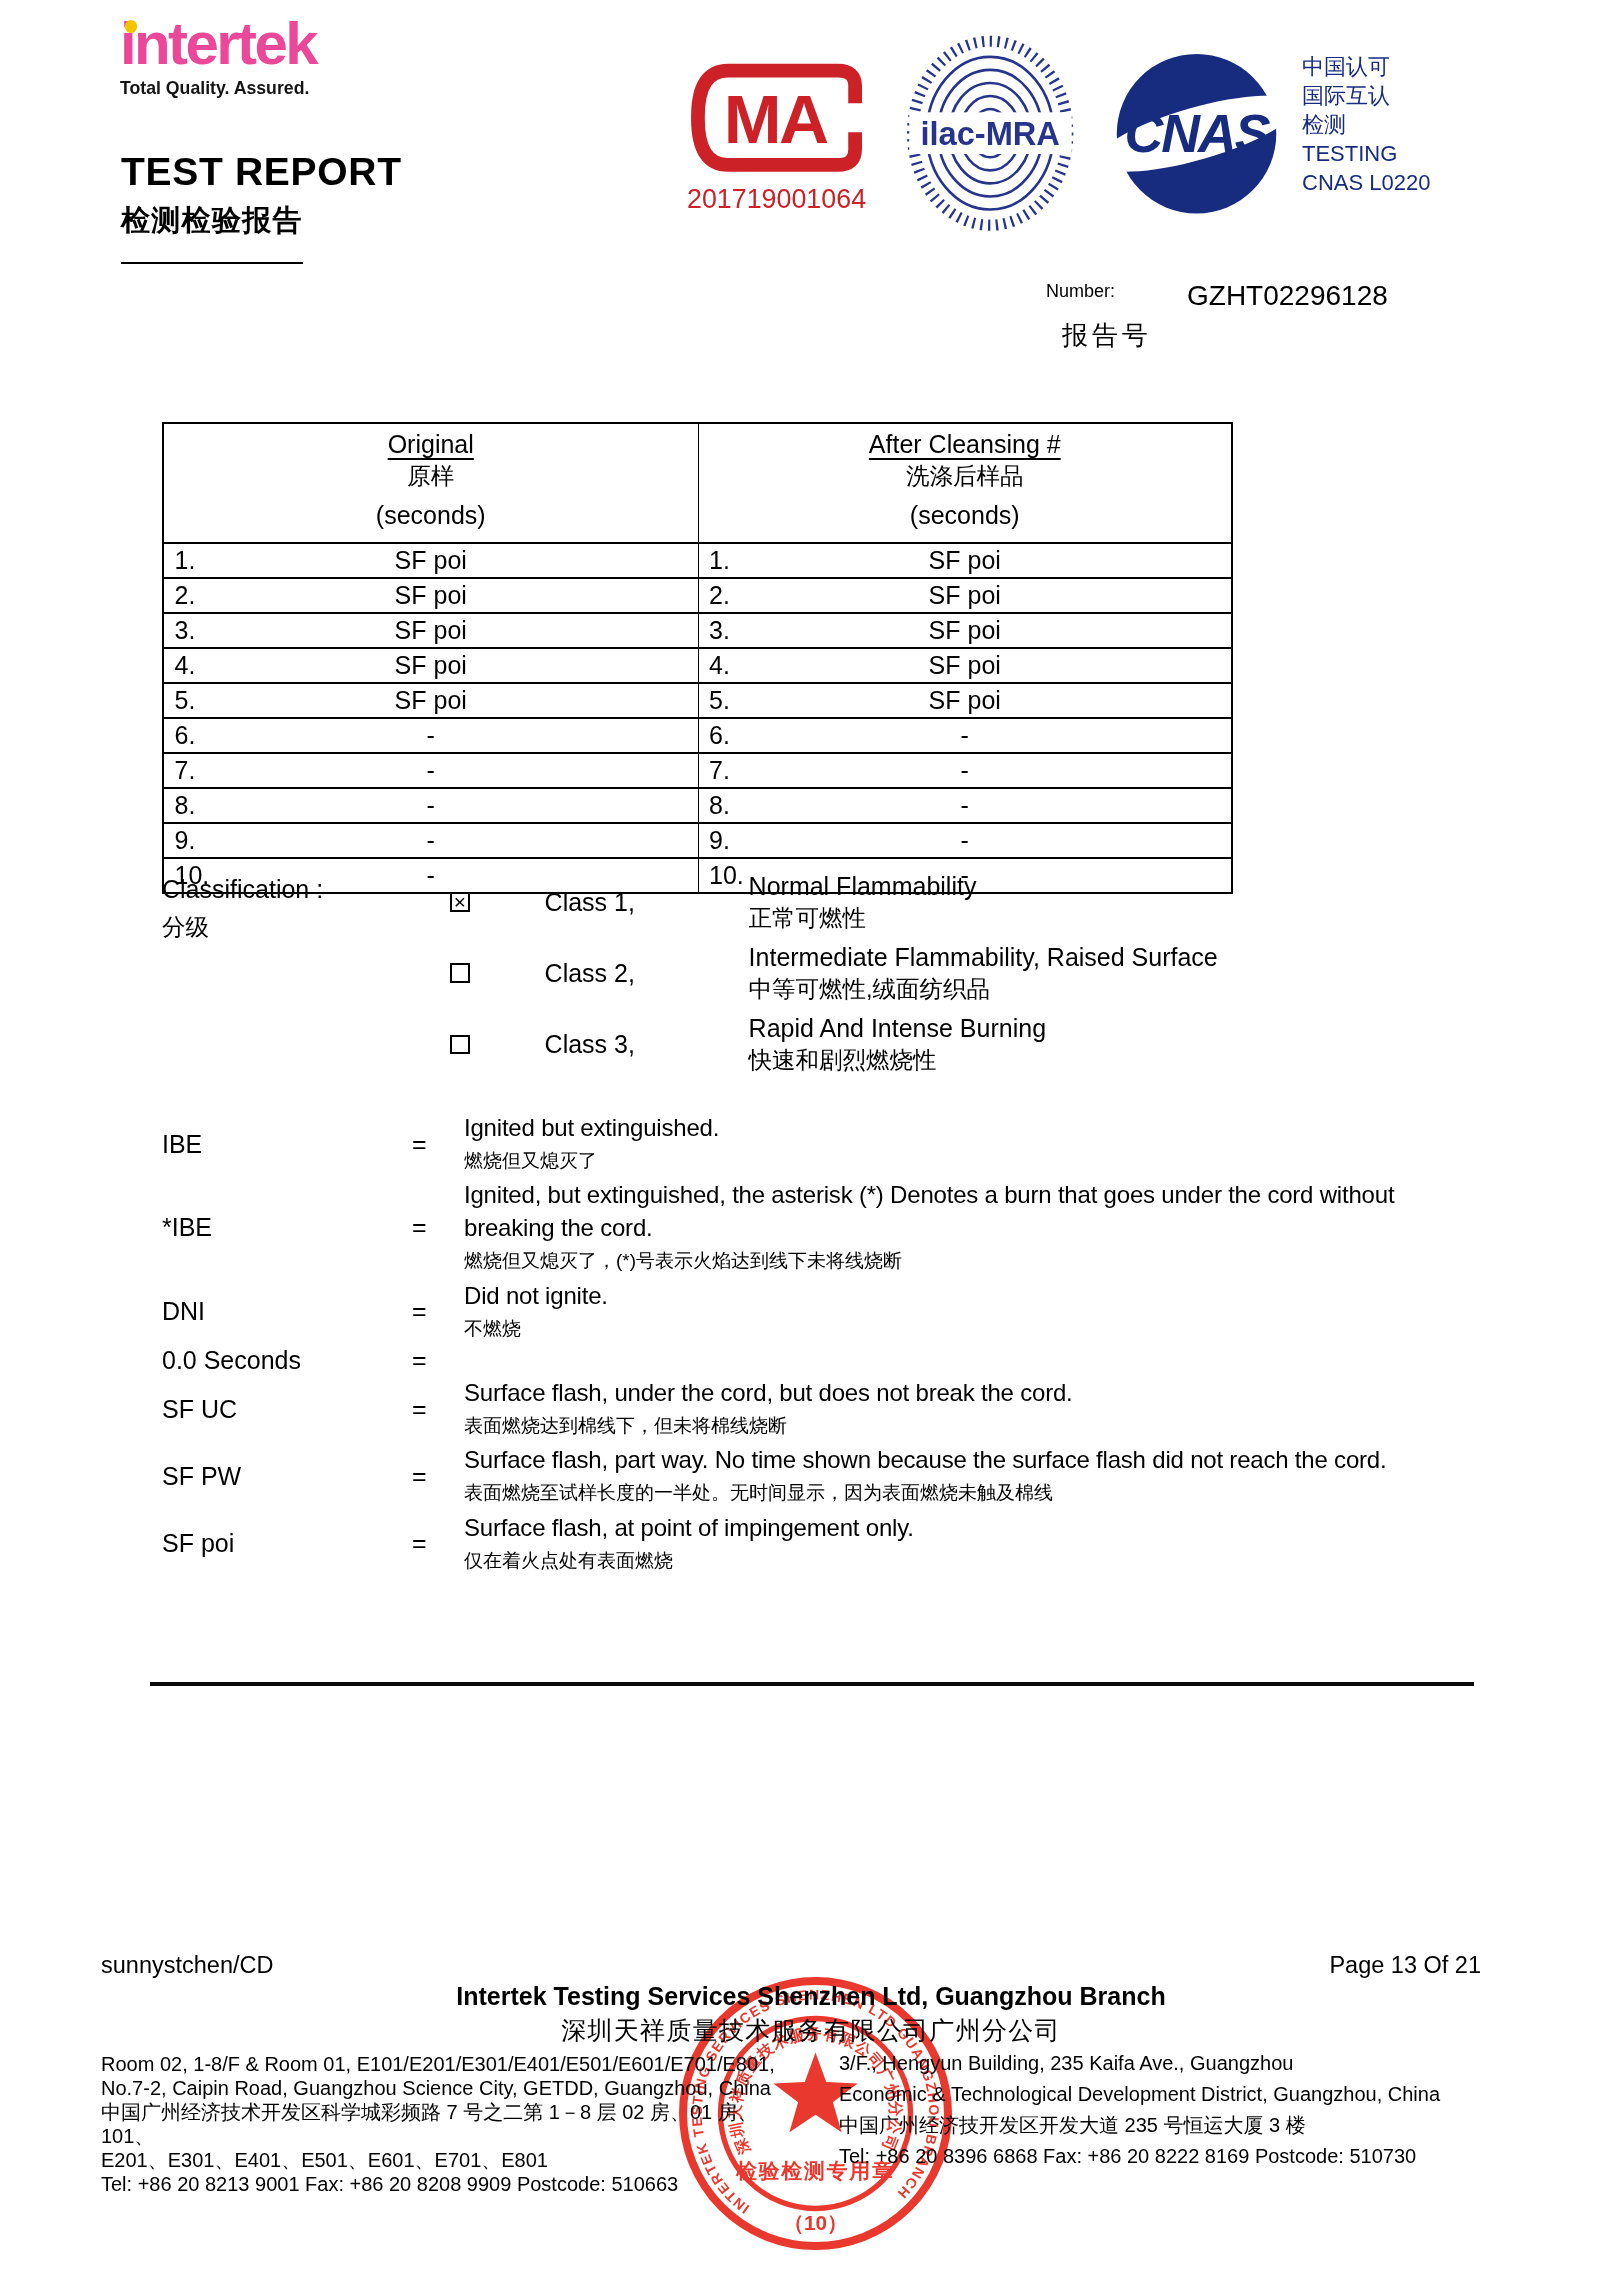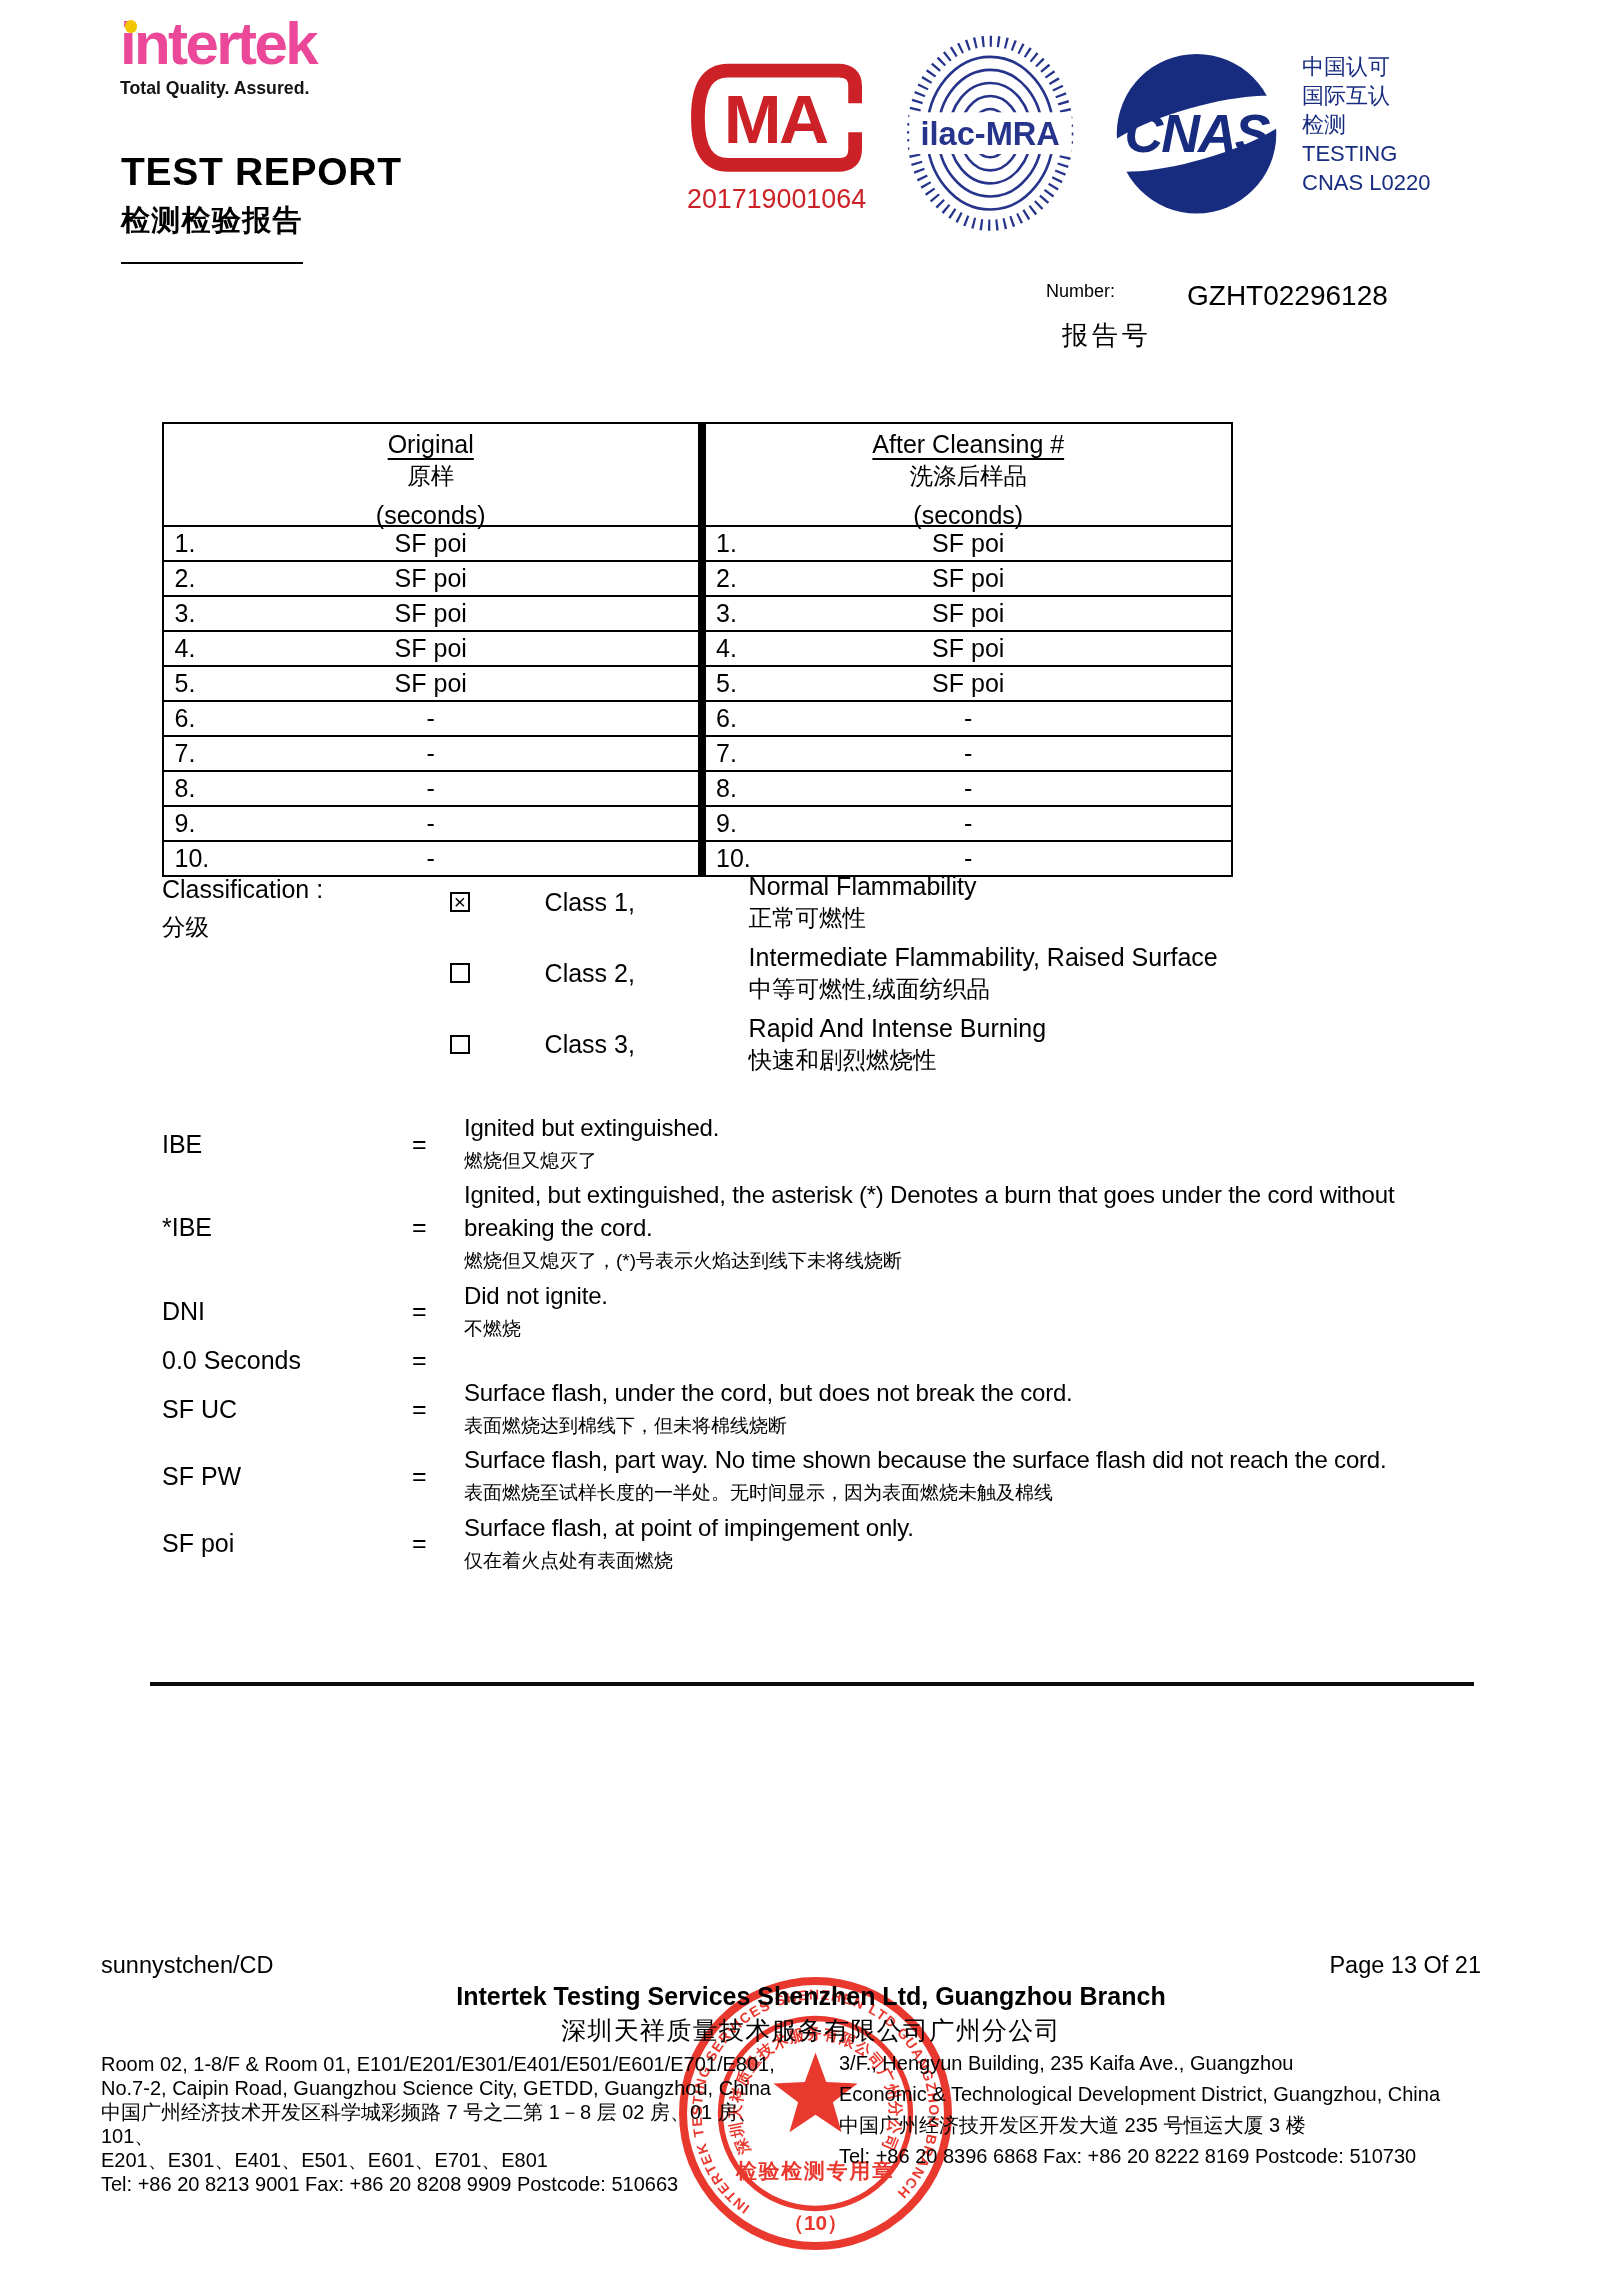--- a/index.html
+++ b/index.html
@@ -19,22 +19,22 @@
   .title-zh{left:121px;top:201px;font-size:29px;font-weight:700;border-bottom:2.6px solid #000;padding-bottom:21px;letter-spacing:1.3px;}
 
   .cnas-text{left:1302px;top:52px;font-size:22px;line-height:29px;color:#172c7f;}
   .num-label{left:1046px;top:281px;font-size:18px;}
   .num-value{left:1187px;top:280px;font-size:28px;}
   .num-zh{left:1062px;top:318px;font-size:26px;letter-spacing:3.9px;}
 
   
   .rtable{left:162px;top:422px;width:1071px;border:2.6px solid #000;display:flex;}
   .t-col{width:50%;}
-  .t-col + .t-col{border-left:8px solid #000000;}
-  .t-head{height:101px;text-align:center;padding-top:3.9px;}
+  .t-col + .t-col{border-left:1px solid #000000;}
+  .t-head{height:118px;text-align:center;padding-top:3.9px;}
   .t-title{font-size:25px;line-height:33px;}
   .t-title span{text-decoration:underline;text-decoration-thickness:2px;text-underline-offset:4.6px;}
   .t-zh{font-size:23.5px;line-height:31px;}
   .t-unit{font-size:25px;line-height:31px;margin-top:8px;}
   .t-row{display:flex;align-items:center;height:35px;border-top:2px solid #000;font-size:25px;}
   .t-no{width:98px;padding-left:10.5px;}
   .t-val{flex:1;text-align:center;padding-right:98px;}
 
   
   .cls{left:162px;top:870px;width:1314px;}

